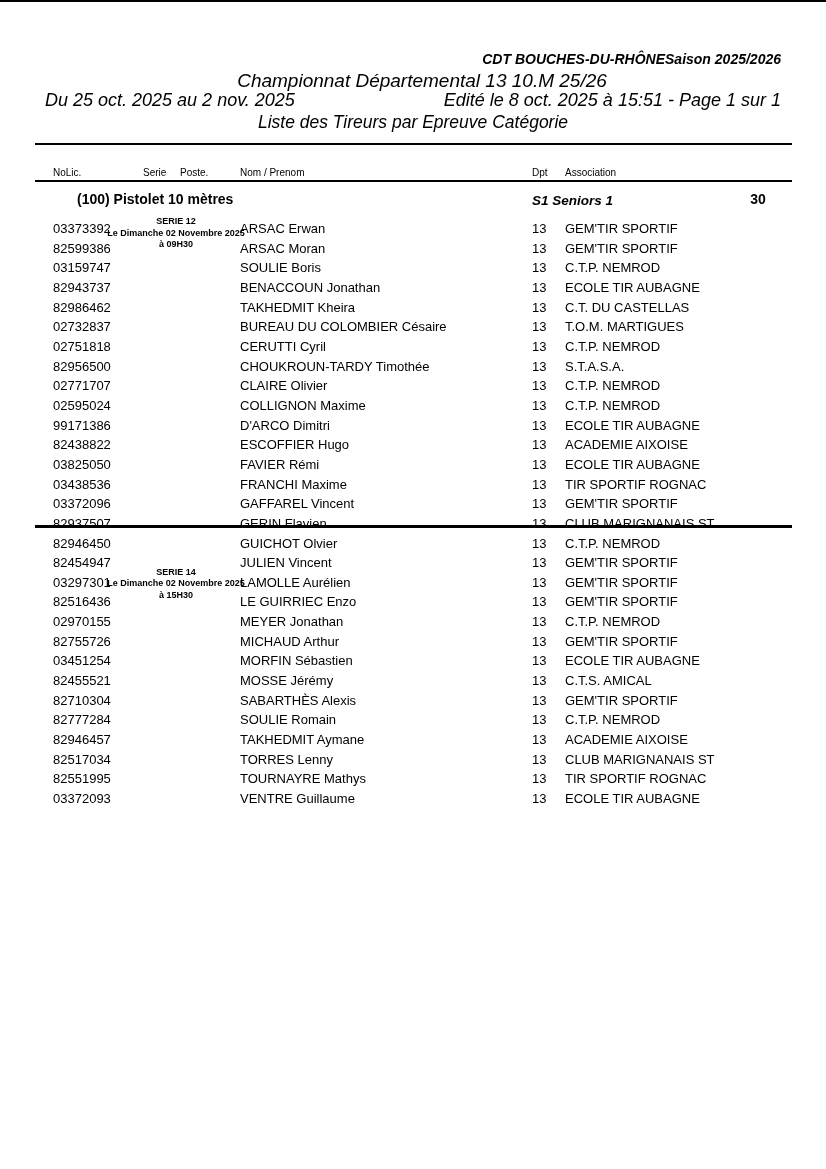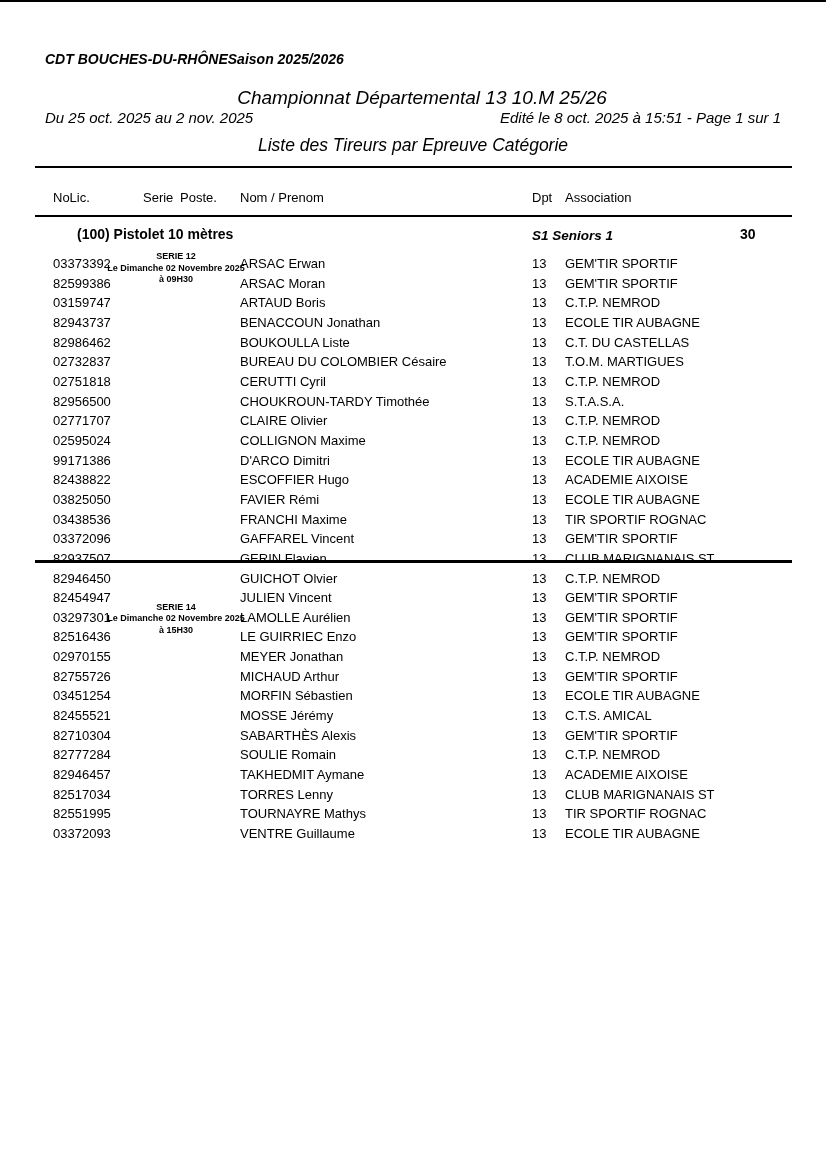--- a/index.html
+++ b/index.html
@@ -3,49 +3,49 @@
 <meta charset="utf-8">
 <style>
   html,body{margin:0;padding:0;}
   body{
     width:826px;height:1169px;background:#ffffff;color:#000;
     font-family:"Liberation Sans", sans-serif;
     position:relative;overflow:hidden;
   }
   .top-hairline{height:2px;background:#000;width:100%;}
   .header-line1{
-    margin:49px 45px 0 45px;display:flex;justify-content:flex-start;
+    margin:49px 45px 0 45px;display:flex;justify-content:flex-end;
     font-size:14px;font-weight:bold;font-style:italic;line-height:16px;
   }
   .doc-title{
-    margin-top:20px;text-align:center;font-style:italic;font-weight:500;
+    margin-top:3px;text-align:center;font-style:italic;font-weight:500;
     font-size:19px;line-height:21px;padding-left:18px;
   }
   .header-line2{
     margin:2px 45px 0 45px;display:flex;justify-content:space-between;
-    font-size:15px;font-style:italic;line-height:15px;
+    font-size:18px;font-style:italic;line-height:15px;
   }
   .doc-subtitle{
-    margin-top:10px;text-align:center;font-style:italic;
+    margin-top:4px;text-align:center;font-style:italic;
     font-size:17.5px;line-height:20px;
   }
   .rule-top{margin:11px 34px 0 35px;border-top:2px solid #000;}
   .rule-mid{margin:0 34px 0 35px;border-top:2px solid #000;}
-  .cols-header{position:relative;height:47px;font-size:13px;}
+  .cols-header{position:relative;height:35px;font-size:10px;}
   .cols-header span{position:absolute;top:22px;white-space:nowrap;}
   .ch-lic{left:53px;}
   .ch-serie{left:143px;}
   .ch-poste{left:180px;}
   .ch-name{left:240px;}
   .ch-dpt{left:532px;}
   .ch-assoc{left:565px;}
   .section-row{position:relative;height:36px;}
   .sec-title{position:absolute;left:53px;top:9px;font-weight:bold;font-size:14px;white-space:nowrap;margin-left:24px;}
   .sec-cat{position:absolute;left:532px;top:11px;font-weight:bold;font-style:italic;font-size:13.5px;white-space:nowrap;}
-  .sec-count{position:absolute;left:740px;top:9px;width:36px;text-align:left;font-weight:bold;font-size:14px;}
+  .sec-count{position:absolute;left:740px;top:9px;width:36px;text-align:center;font-weight:bold;font-size:14px;}
   .rows{position:relative;}
   .row{position:relative;height:19.66px;font-size:13px;text-align:center;}
   .row span{position:absolute;top:3px;white-space:nowrap;}
   .cell-lic{left:53px;}
   .cell-name{left:240px;}
   .cell-dpt{left:532px;}
   .cell-assoc{left:565px;}
   .serie-overlay{
     position:absolute;left:96px;width:160px;text-align:center;
     font-size:9px;font-weight:bold;line-height:11.5px;white-space:nowrap;z-index:2;
@@ -100,33 +100,33 @@
       <span class="cell-assoc">GEM'TIR SPORTIF</span>
     </div>
     <div class="row">
       <span class="cell-lic">82599386</span>
       <span class="cell-name">ARSAC Moran</span>
       <span class="cell-dpt">13</span>
       <span class="cell-assoc">GEM'TIR SPORTIF</span>
     </div>
     <div class="row">
       <span class="cell-lic">03159747</span>
-      <span class="cell-name">ARTAUD Boris</span>
+      <span class="cell-name">SOULIE Boris</span>
       <span class="cell-dpt">13</span>
       <span class="cell-assoc">C.T.P. NEMROD</span>
     </div>
     <div class="row">
       <span class="cell-lic">82943737</span>
       <span class="cell-name">BENACCOUN Jonathan</span>
       <span class="cell-dpt">13</span>
       <span class="cell-assoc">ECOLE TIR AUBAGNE</span>
     </div>
     <div class="row">
       <span class="cell-lic">82986462</span>
-      <span class="cell-name">BOUKOULLA Liste</span>
+      <span class="cell-name">TAKHEDMIT Kheira</span>
       <span class="cell-dpt">13</span>
       <span class="cell-assoc">C.T. DU CASTELLAS</span>
     </div>
     <div class="row">
       <span class="cell-lic">02732837</span>
       <span class="cell-name">BUREAU DU COLOMBIER Césaire</span>
       <span class="cell-dpt">13</span>
       <span class="cell-assoc">T.O.M. MARTIGUES</span>
     </div>
     <div class="row">

